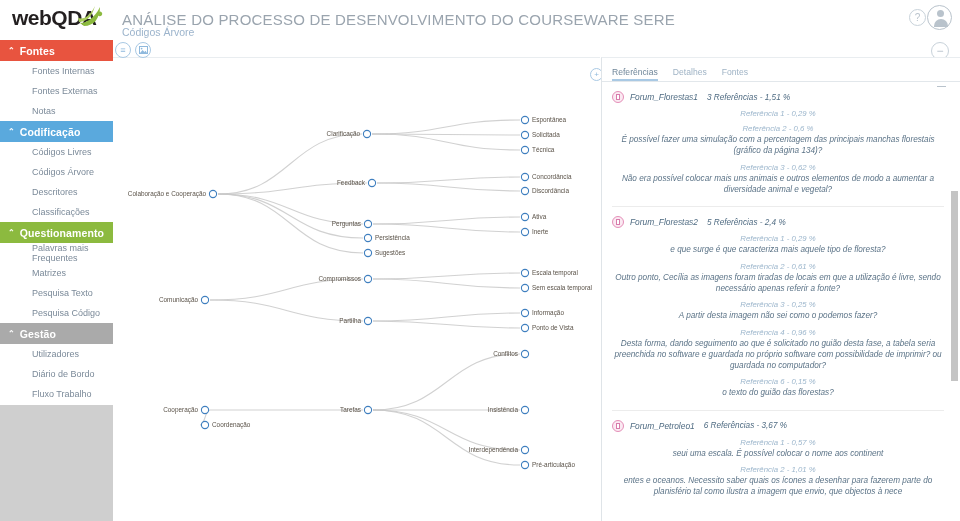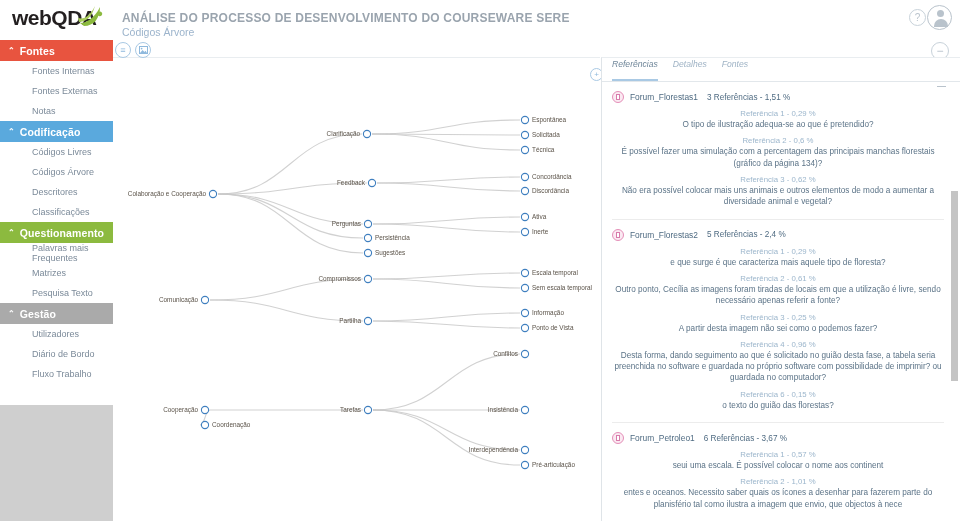--- a/index.html
+++ b/index.html
@@ -24,21 +24,21 @@
     color: #231f20;
   }
   #logo .qda { color: #231f20; }
   #logo .dot { color: #8cba3f; font-size: 11px; vertical-align: super; }
   #leaf {
     position: absolute; left: 78px; top: 4px; width: 26px; height: 24px;
   }
 
   #header-title {
     position: absolute; left: 122px; top: 11px;
-    font-size: 12px; font-weight: bold; letter-spacing: 0.2px;
+    font-size: 15px; font-weight: normal; letter-spacing: 0.2px;
     color: #9aa4ae; white-space: nowrap;
   }
   #header-sub {
     position: absolute; left: 122px; top: 26px;
     font-size: 10.5px; color: #9cb4cc; white-space: nowrap;
   }
 
   .circ-icon {
     border: 1.3px solid #a9c9e4; border-radius: 50%;
     display: inline-flex; align-items: center; justify-content: center;
@@ -115,36 +115,36 @@
     width: 359px; height: 464px;
     background: #ffffff; border-left: 1px solid #dfe4e8;
     border-top: 1px solid #e9edf0;
     overflow: hidden;
   }
   #tabs {
     position: relative; height: 24px; padding-left: 10px;
     border-bottom: 1px solid #e2e7eb; display: flex; align-items: flex-end;
   }
   .tab {
-    font-size: 8.6px; color: #9fb3c5; padding: 0 9px 12px 0;
-    margin-right: 6px; position: relative; font-style: italic;
+    font-size: 8.6px; color: #9fb3c5; padding: 0 9px 4px 0;
+    margin-right: 6px; position: relative;
   }
   .tab.active { color: #6f8699; }
   .tab.active::after {
     content: ""; position: absolute; left: 0; right: 9px; bottom: 0;
     height: 1.6px; background: #a9c9e4;
   }
   #panel-collapse {
     position: absolute; right: 14px; top: 28px;
     width: 9px; height: 1.4px; background: #b9c3cc;
   }
 
   #ref-list {
     position: absolute; left: 0; top: 25px; right: 0; bottom: 0;
-    overflow: hidden; padding: 8px 16px 0 10px;
+    overflow: hidden; padding: 8px 16px 0 10px; font-style: italic;
   }
   .src-block { margin-bottom: 11px; }
   .src-head { display: flex; align-items: center; margin-bottom: 6px; }
   .src-icon {
     width: 12px; height: 12px; border-radius: 50%;
     border: 1.2px solid #e48fb8; margin-right: 6px;
     display: inline-flex; align-items: center; justify-content: center;
     background: #fbe9f2; flex: none;
   }
   .src-icon .pg { width: 4px; height: 6px; border: 1px solid #d87bab; background:#fff; }
@@ -230,20 +230,23 @@
           <span>Questionamento</span>
         </div>
         <div class="sb-item">
           <span>Palavras mais Frequentes</span>
         </div>
         <div class="sb-item">
           <span>Matrizes</span>
         </div>
         <div class="sb-item">
           <span>Pesquisa Texto</span>
+        </div>
+        <div class="sb-item">
+          <span>Pesquisa Código</span>
         </div>
         <div class="sb-group-header" style="background: rgb(170, 170, 170);">
           <span class="chev">⌃</span>
           <span>Gestão</span>
         </div>
         <div class="sb-item">
           <span>Utilizadores</span>
         </div>
         <div class="sb-item">
           <span>Diário de Bordo</span>
@@ -430,21 +433,20 @@
         <div class="src-block">
           <div class="src-head">
             <span class="src-icon">
               <span class="pg"></span>
             </span>
             <span class="src-name">Forum_Florestas1</span>
             <span class="src-meta">3 Referências - 1,51 %</span>
           </div>
           <div class="ref-item">
             <div class="ref-label">Referência 1 - 0,29 %</div>
-            <div class="ref-text">O tipo de ilustração adequa-se ao que é pretendido?</div>
           </div>
           <div class="ref-item">
             <div class="ref-label">Referência 2 - 0,6 %</div>
             <div class="ref-text">É possível fazer uma simulação com a percentagem das principais manchas florestais (gráfico da página 134)?</div>
           </div>
           <div class="ref-item">
             <div class="ref-label">Referência 3 - 0,62 %</div>
             <div class="ref-text">Não era possível colocar mais uns animais e outros elementos de modo a aumentar a diversidade animal e vegetal?</div>
           </div>
         </div>

